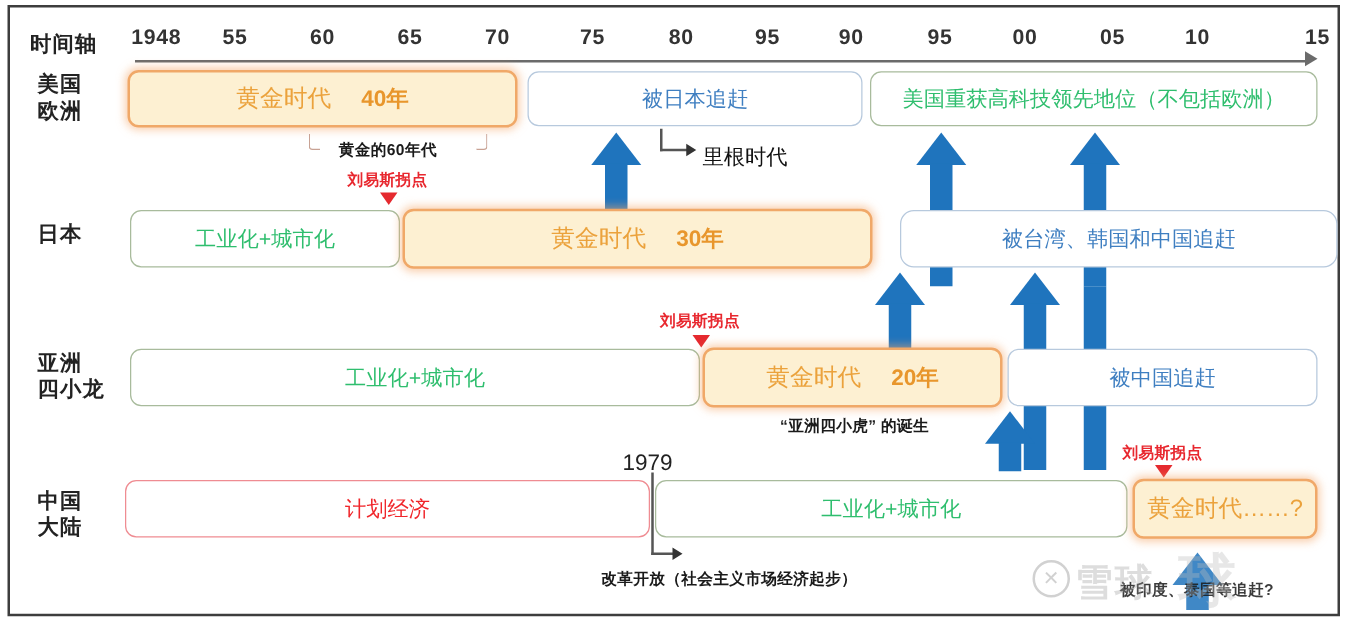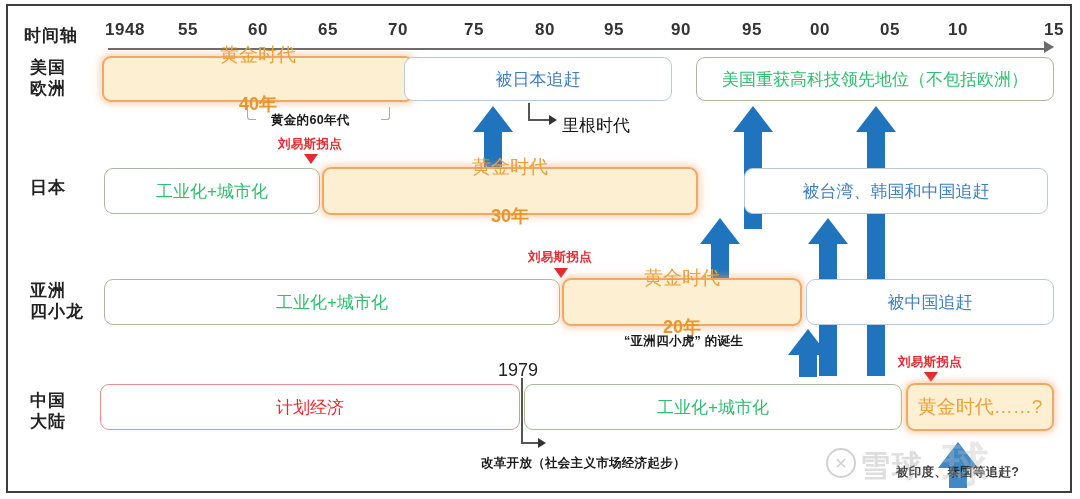--- a/index.html
+++ b/index.html
@@ -13,21 +13,21 @@
   .axis-arrow{position:absolute;left:1036px;top:35px;width:0;height:0;
     border-top:6px solid transparent;border-bottom:6px solid transparent;border-left:10px solid #6b6b6b;}
   .tick{position:absolute;top:14px;font-size:17px;color:#333;font-weight:700;transform:translateX(-50%);letter-spacing:.5px;}
 
   
   .rowlabel{position:absolute;font-size:17px;font-weight:700;color:#222;line-height:1.22;text-align:left;width:66px;left:22px;letter-spacing:1px;}
 
   
   .bar{position:absolute;box-sizing:border-box;display:flex;align-items:center;justify-content:center;
        border-radius:9px;font-size:17px;white-space:nowrap;}
-  .bar .txt{display:flex;align-items:center;gap:24px;flex-direction:column;}
+  .bar .txt{display:flex;align-items:center;gap:24px;}
   .bar-gold{background:#fdf0d2;border:2px solid #f0a868;color:#eba23c;
             box-shadow:0 0 7px 2px rgba(244,169,110,.55);}
   .bar-gold .big{font-size:19px;}
   .bar-gold .yrs{font-size:18px;color:#e8962c;font-weight:700;}
   .bar-blue{background:#ffffff;border:1.5px solid #b7c9dd;color:#3f7fc1;}
   .bar-green{background:#ffffff;border:1.5px solid #a8bb9c;color:#2fbe6e;}
   .bar-red{background:#ffffff;border:1.5px solid #ef8c92;color:#f0262b;text-align:right;}
 
   
   .uparrow{position:absolute;}
@@ -83,21 +83,21 @@
 
     <div class="rowlabel" style="top:52px;"><span>美国</span><br><span>欧洲</span></div>
 
     <div class="bar bar-gold" style="left:94px;top:50px;width:312px;height:46px;">
       <span class="txt">
         <span class="big">黄金时代</span>
         <span class="yrs">40年</span>
       </span>
     </div>
 
-    <div class="bar bar-blue" style="left:396px;top:51px;width:268px;height:44px;">
+    <div class="bar bar-blue" style="left:414px;top:51px;width:268px;height:44px;">
       <span>被日本追赶</span>
     </div>
 
     <div class="bar bar-green" style="left:688px;top:51px;width:358px;height:44px;">
       <span>美国重获高科技领先地位（不包括欧洲）</span>
     </div>
 
     <div class="brace-l" style="left:239px;top:101px;"></div>
     <div class="brace-r" style="left:373px;top:101px;"></div>
     <div class="anno" style="left:263px;top:106px;">黄金的60年代</div>
@@ -134,21 +134,21 @@
       <span>工业化+城市化</span>
     </div>
 
     <div class="bar bar-gold" style="left:314px;top:161px;width:376px;height:48px;">
       <span class="txt">
         <span class="big">黄金时代</span>
         <span class="yrs">30年</span>
       </span>
     </div>
 
-    <div class="bar bar-blue" style="left:736px;top:162px;width:304px;height:46px;">
+    <div class="bar bar-blue" style="left:712px;top:162px;width:350px;height:46px;border-radius:11px;">
       <span>被台湾、韩国和中国追赶</span>
     </div>
 
     <div class="anno-red" style="left:520px;top:243px;">刘易斯拐点</div>
     <div class="redtri" style="left:546px;top:262px;"></div>
 
     <div class="uparrow" style="left:692px;top:212px;width:40px;height:62px;">
       <div class="head"></div>
       <div class="shaft" style="top:25px;width:18px;height:37px;"></div>
     </div>

